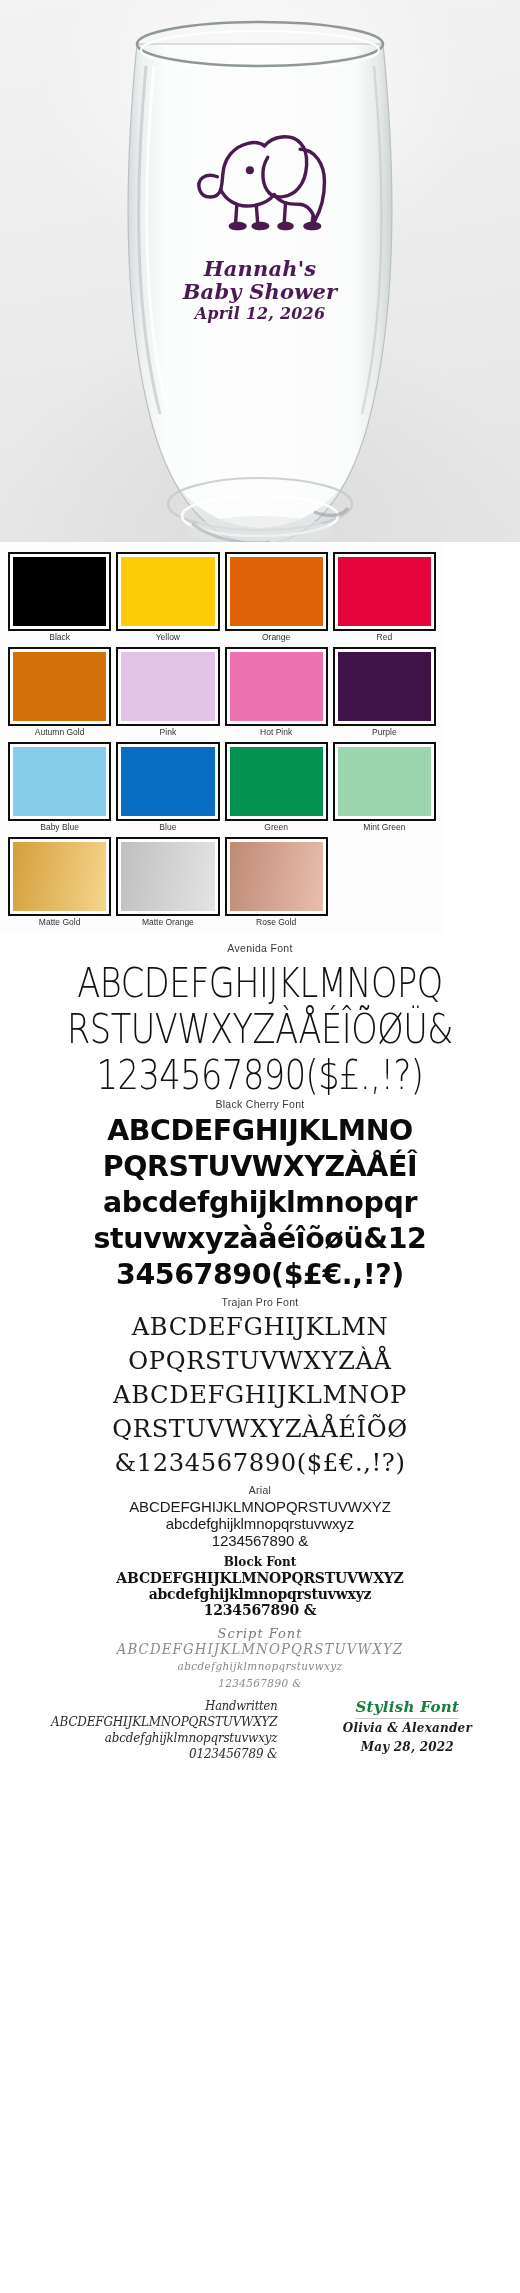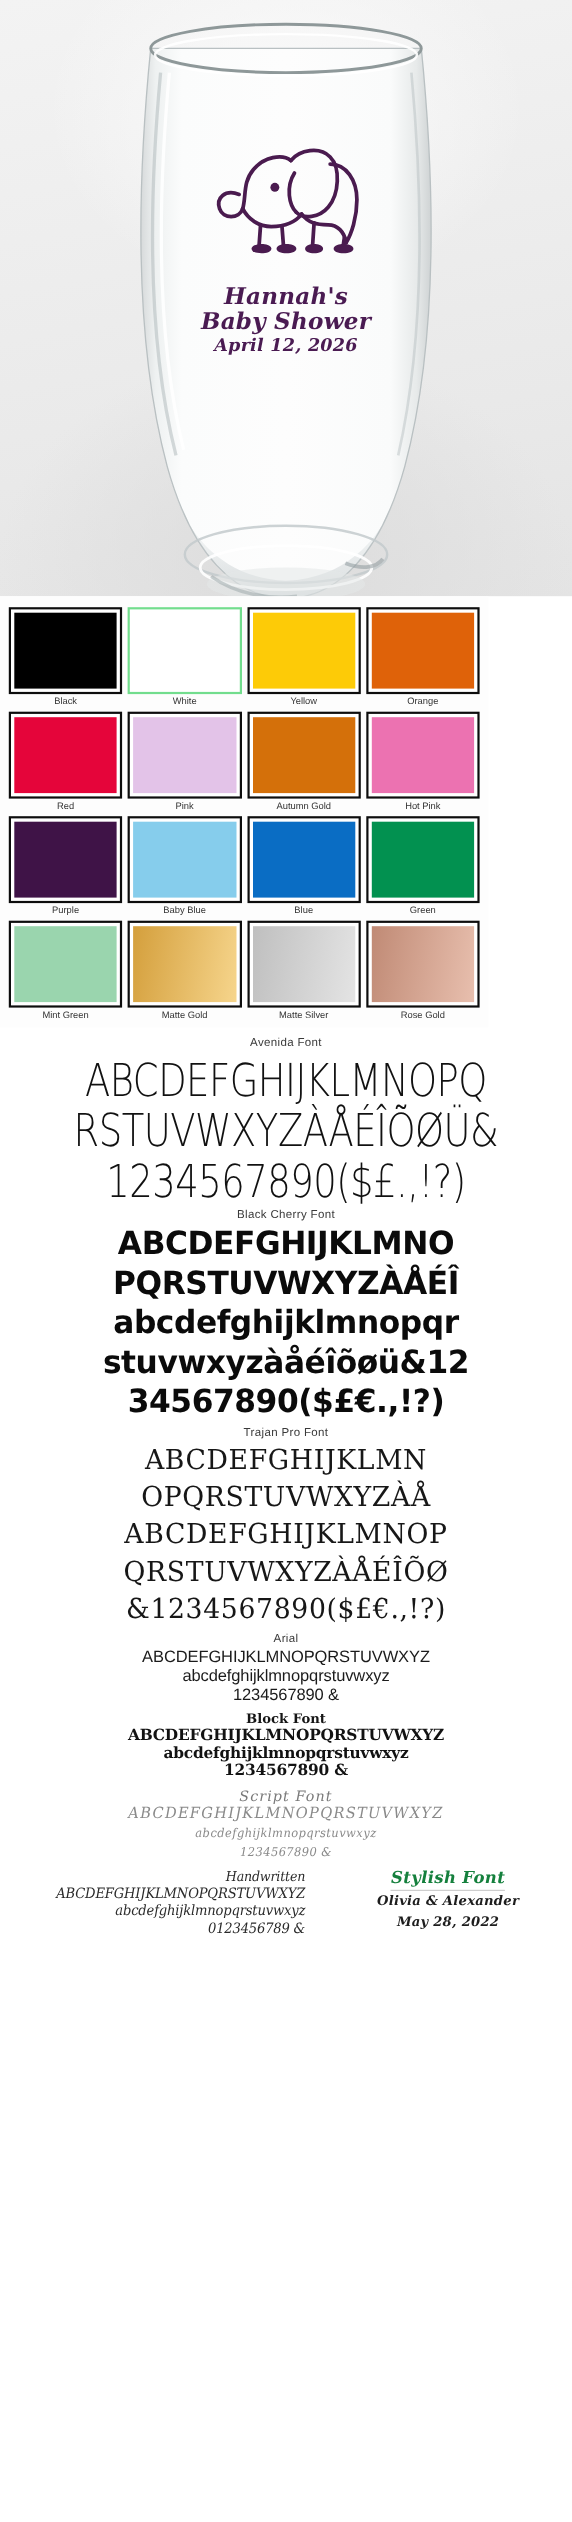--- a/index.html
+++ b/index.html
@@ -330,57 +330,51 @@
 
 <div class="color-section">
   <div class="color-grid" id="color-grid">
       <div class="swatch-cell">
         <div class="swatch-box">
           <span class="swatch-fill" style="background: rgb(0, 0, 0);"></span>
         </div>
         <div class="swatch-label">Black</div>
       </div>
       <div class="swatch-cell">
-        <div class="swatch-box selected">
-          <span class="swatch-fill" style="background: rgb(255, 255, 255); box-shadow: rgb(255, 255, 255) 0px 0px 0px 1px inset;"></span>
-        </div>
-        <div class="swatch-label">White</div>
-      </div>
-      <div class="swatch-cell">
         <div class="swatch-box">
           <span class="swatch-fill" style="background: rgb(253, 203, 7);"></span>
         </div>
         <div class="swatch-label">Yellow</div>
       </div>
       <div class="swatch-cell">
         <div class="swatch-box">
           <span class="swatch-fill" style="background: rgb(223, 98, 9);"></span>
         </div>
         <div class="swatch-label">Orange</div>
       </div>
       <div class="swatch-cell">
         <div class="swatch-box">
           <span class="swatch-fill" style="background: rgb(229, 5, 58);"></span>
         </div>
         <div class="swatch-label">Red</div>
       </div>
       <div class="swatch-cell">
         <div class="swatch-box">
+          <span class="swatch-fill" style="background: rgb(212, 112, 10);"></span>
+        </div>
+        <div class="swatch-label">Autumn Gold</div>
+      </div>
+      <div class="swatch-cell">
+        <div class="swatch-box">
           <span class="swatch-fill" style="background: rgb(227, 195, 232);"></span>
         </div>
         <div class="swatch-label">Pink</div>
       </div>
       <div class="swatch-cell">
         <div class="swatch-box">
-          <span class="swatch-fill" style="background: rgb(212, 112, 10);"></span>
-        </div>
-        <div class="swatch-label">Autumn Gold</div>
-      </div>
-      <div class="swatch-cell">
-        <div class="swatch-box">
           <span class="swatch-fill" style="background: rgb(236, 114, 177);"></span>
         </div>
         <div class="swatch-label">Hot Pink</div>
       </div>
       <div class="swatch-cell">
         <div class="swatch-box">
           <span class="swatch-fill" style="background: rgb(63, 19, 71);"></span>
         </div>
         <div class="swatch-label">Purple</div>
       </div>
@@ -411,21 +405,21 @@
       <div class="swatch-cell">
         <div class="swatch-box">
           <span class="swatch-fill" style="background: linear-gradient(100deg, rgb(212, 159, 60) 0%, rgb(246, 213, 140) 100%);"></span>
         </div>
         <div class="swatch-label">Matte Gold</div>
       </div>
       <div class="swatch-cell">
         <div class="swatch-box">
           <span class="swatch-fill" style="background: linear-gradient(100deg, rgb(191, 191, 191) 0%, rgb(228, 228, 228) 100%);"></span>
         </div>
-        <div class="swatch-label">Matte Silver</div>
+        <div class="swatch-label">Matte Orange</div>
       </div>
       <div class="swatch-cell">
         <div class="swatch-box">
           <span class="swatch-fill" style="background: linear-gradient(100deg, rgb(192, 138, 117) 0%, rgb(232, 191, 174) 100%);"></span>
         </div>
         <div class="swatch-label">Rose Gold</div>
       </div>
     </div>
 </div>
 

